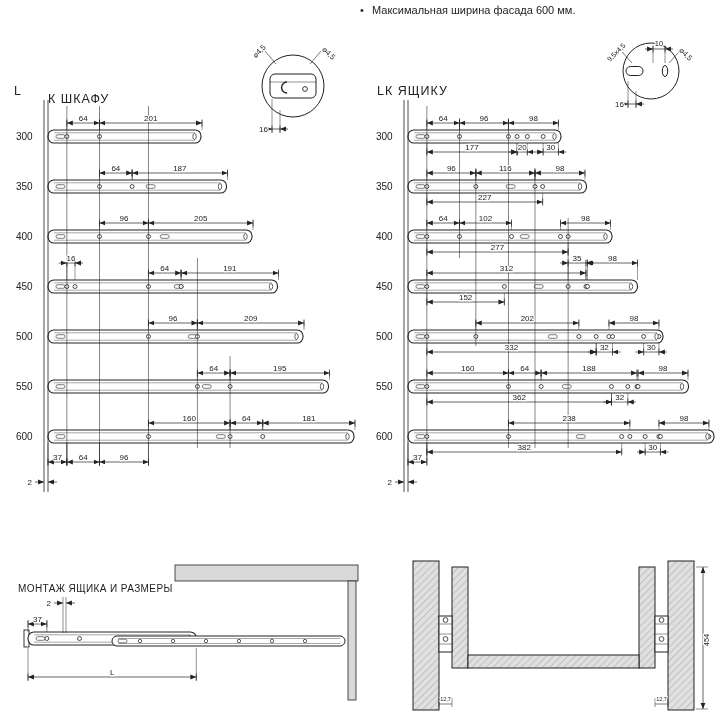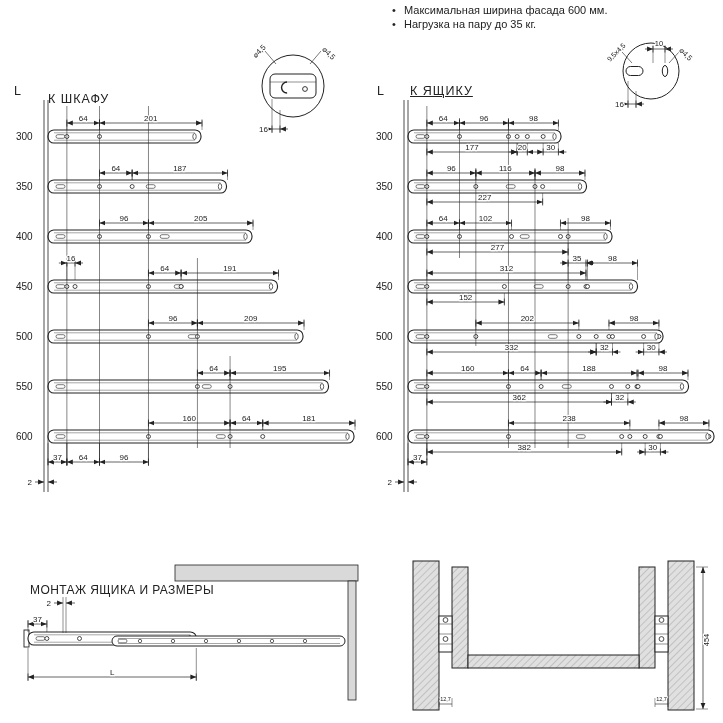--- a/index.html
+++ b/index.html
@@ -1,29 +1,29 @@
 <!DOCTYPE html>
 <html><head>
 <meta charset="utf-8">
 <style>
   html,body{margin:0;padding:0;background:#fff;}
   .page{position:relative;width:723px;height:723px;background:#ffffff;overflow:hidden;
         font-family:"Liberation Sans","DejaVu Sans",sans-serif;color:#222;}
   #scene{position:absolute;left:0;top:0;}
   svg text{font-family:"Liberation Sans","DejaVu Sans",sans-serif;}
-  .overlay{position:absolute;z-index:2;margin-left:32px;}
+  .overlay{position:absolute;z-index:2;}
   .notes{left:360px;top:3px;font-size:11px;line-height:14px;}
   .note{white-space:nowrap;}
   .note .b{display:inline-block;width:12px;}
   .hdr{position:absolute;font-size:12.5px;letter-spacing:1px;z-index:2;}
   .hdr-left-l{left:14px;top:84px;letter-spacing:0;}
   .hdr-left-t{left:48px;top:92px;}
   .hdr-right-l{left:377px;top:84px;letter-spacing:0;}
-  .hdr-right-t{left:410px;top:84px;text-decoration:underline;}
-  .mt-title{position:absolute;left:18px;top:583px;font-size:12px;letter-spacing:.4px;z-index:2;margin-left:12px;}
+  .hdr-right-t{left:385px;top:84px;}
+  .mt-title{position:absolute;left:18px;top:583px;font-size:10px;letter-spacing:.4px;z-index:2;}
 </style>
 </head>
 <body>
 
 <div class="page">
 
   <svg id="scene" width="723" height="723" viewBox="0 0 723 723">
     <defs>
       <marker id="arr" viewBox="0 0 9 8" refX="8.5" refY="4" markerWidth="9" markerHeight="8" orient="auto-start-reverse" markerUnits="strokeWidth">
         <path d="M0,0.6 L8.5,4 L0,7.4 z" fill="#222222"></path>
@@ -827,23 +827,20 @@
         <line x1="668" y1="698" x2="668" y2="707" stroke="#222222" stroke-width="0.5"></line>
         <line x1="655" y1="704" x2="668" y2="704" stroke="#222222" stroke-width="0.6"></line>
         <text x="661.5" y="701" font-size="5.5" fill="#222222" text-anchor="middle" paint-order="stroke" stroke="#ffffff" stroke-width="2.4" stroke-linejoin="round">12,7</text>
       </g>
     </svg>
 
   <div class="overlay notes">
     <div class="note">
       <span class="b">•</span><span>Максимальная ширина фасада 600 мм.</span>
     </div>
-    <div class="note">
-      <span class="b">•</span><span>Нагрузка на пару до 35 кг.</span>
-    </div>
   </div>
 
   <div class="hdr hdr-left-l">L</div>
   <div class="hdr hdr-left-t">К ШКАФУ</div>
   <div class="hdr hdr-right-l">L</div>
   <div class="hdr hdr-right-t">К ЯЩИКУ</div>
   <div class="mt-title">МОНТАЖ ЯЩИКА И РАЗМЕРЫ</div>
 
 </div>
 

